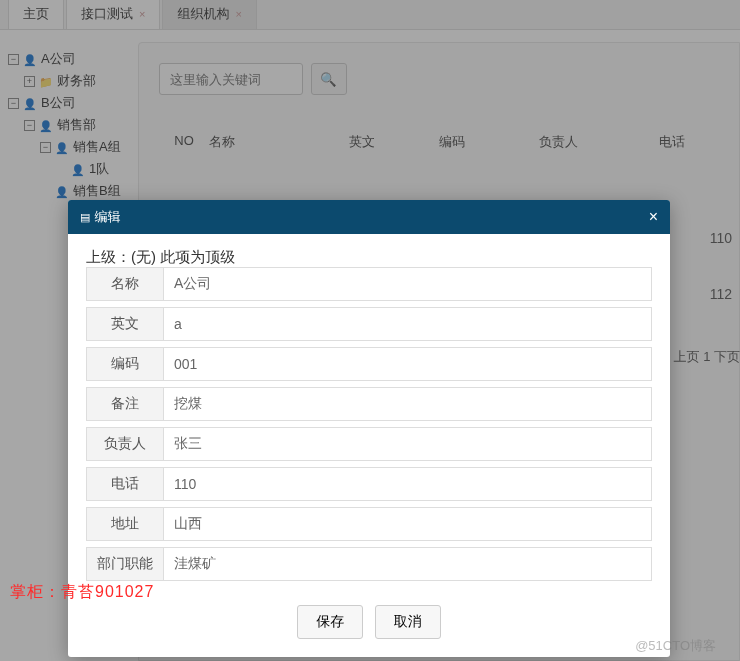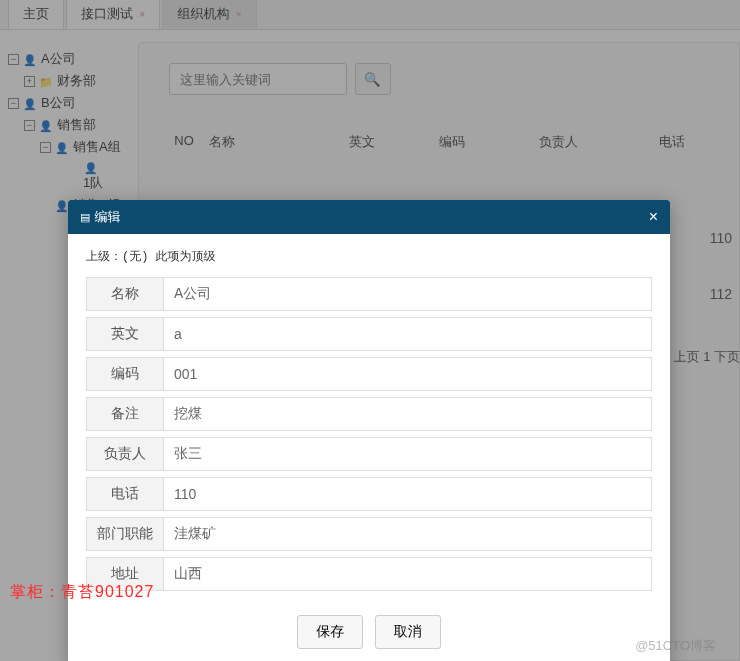--- a/index.html
+++ b/index.html
@@ -14,42 +14,42 @@
     
     .tree { width: 170px; padding: 18px 8px; background: #fff; }
     .tree-node { display: flex; align-items: center; padding: 2px 0; font-size: 13px; }
     .tree-toggle { width: 11px; height: 11px; border: 1px solid #888; display: inline-flex; align-items: center; justify-content: center; font-size: 9px; line-height: 9px; margin-right: 4px; color: #555; cursor: pointer; }
     .tree-icon { display: inline-block; width: 14px; height: 14px; margin-right: 4px; }
     .person-icon::before { content: "👤"; font-size: 11px; }
     .folder-icon::before { content: "📁"; font-size: 11px; }
     .tree-label { cursor: pointer; }
     .indent-1 { padding-left: 16px; }
     .indent-2 { padding-left: 32px; }
-    .indent-3 { padding-left: 48px; flex-direction: column; }
+    .indent-3 { padding-left: 48px; }
     
     .content { flex: 1; padding: 20px; background: #fafafa; border: 1px solid #e5e5e5; margin: 12px 0 0 0; border-radius: 4px 0 0 0; }
     .search-row { display: flex; gap: 8px; margin-bottom: 30px; }
-    .search-input { width: 178px; padding: 7px 10px; border: 1px solid #ccc; border-radius: 3px; font-size: 13px; margin-left: 10px; }
+    .search-input { width: 144px; padding: 7px 10px; border: 1px solid #ccc; border-radius: 3px; font-size: 13px; }
     .search-btn { width: 36px; height: 32px; border: 1px solid #ccc; background: #f5f5f5; border-radius: 3px; cursor: pointer; display: flex; align-items: center; justify-content: center; }
     
     .table-header { display: flex; font-weight: normal; padding: 8px 0; color: #444; }
     .col-no { width: 50px; text-align: center; }
     .col-name { width: 140px; }
     .col-en { width: 90px; }
     .col-code { width: 100px; }
     .col-owner { width: 120px; }
     .col-phone { width: 60px; }
     
     .overlay { position: absolute; inset: 0; background: rgba(60,60,60,0.45); }
     
     .modal { position: absolute; left: 68px; top: 200px; width: 602px; background: #fff; border-radius: 3px; box-shadow: 0 4px 20px rgba(0,0,0,0.3); }
     .modal-header { background: #0c4a6e; color: #fff; padding: 8px 12px; display: flex; align-items: center; justify-content: space-between; border-radius: 3px 3px 0 0; font-size: 13px; }
     .modal-header .close-x { cursor: pointer; font-size: 16px; }
     .modal-body { padding: 14px 18px 8px; }
-    .parent-line { margin-bottom: 12px; font-size: 12px; font-family: Liberation Mono, monospace; }
+    .parent-line { font-size: 15px; }
     .form-row { display: flex; margin-bottom: 6px; }
     .form-label { width: 78px; background: #f3f3f3; border: 1px solid #ddd; padding: 7px 0; text-align: center; font-size: 14px; color: #555; }
     .form-input { flex: 1; border: 1px solid #ddd; border-left: none; padding: 7px 10px; font-size: 14px; color: #666; }
     .modal-footer { text-align: center; padding: 10px 0 18px; }
     .btn { padding: 7px 18px; border: 1px solid #ccc; background: #f7f7f7; border-radius: 3px; margin: 0 4px; cursor: pointer; font-size: 14px; }
     
     .bg-row { position: absolute; right: 8px; font-size: 14px; color: #555; }
     .bg-row.r1 { top: 230px; }
     .bg-row.r2 { top: 286px; }
     .bg-pager { position: absolute; right: 0; top: 348px; font-size: 13px; color: #555; }
@@ -156,26 +156,26 @@
       </div>
     <div class="form-row">
         <div class="form-label">负责人</div>
         <input class="form-input" value="张三" style="">
       </div>
     <div class="form-row">
         <div class="form-label">电话</div>
         <input class="form-input" value="110" style="">
       </div>
     <div class="form-row">
+        <div class="form-label">地址</div>
+        <input class="form-input" value="山西" style="">
+      </div>
+    <div class="form-row">
         <div class="form-label">部门职能</div>
         <input class="form-input" value="洼煤矿" style="">
-      </div>
-    <div class="form-row">
-        <div class="form-label">地址</div>
-        <input class="form-input" value="山西" style="">
       </div>
   </div>
   <div class="modal-footer">
     <button class="btn">保存</button>
     <button class="btn">取消</button>
   </div>
 </div>
 
 <div class="watermark-red">掌柜：青苔901027</div>
 <div class="watermark-grey">@51CTO博客</div>

